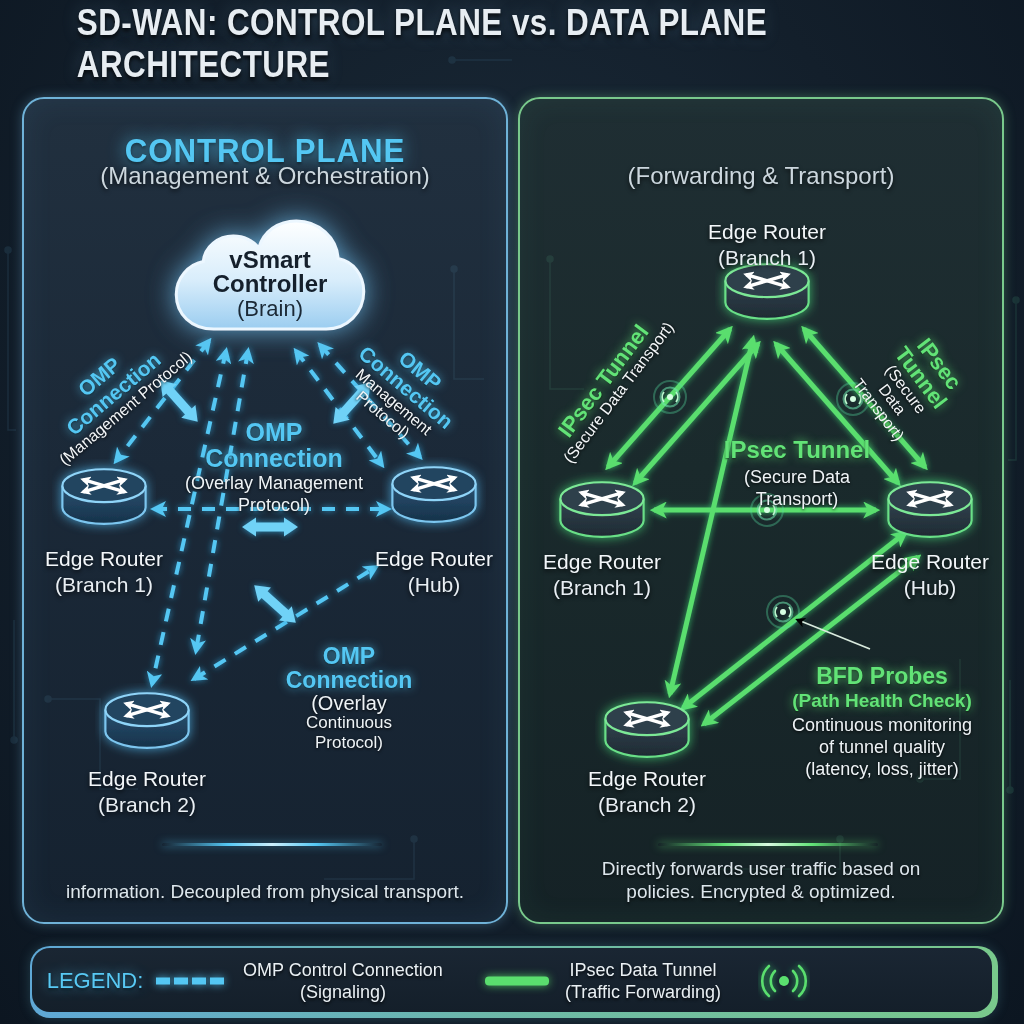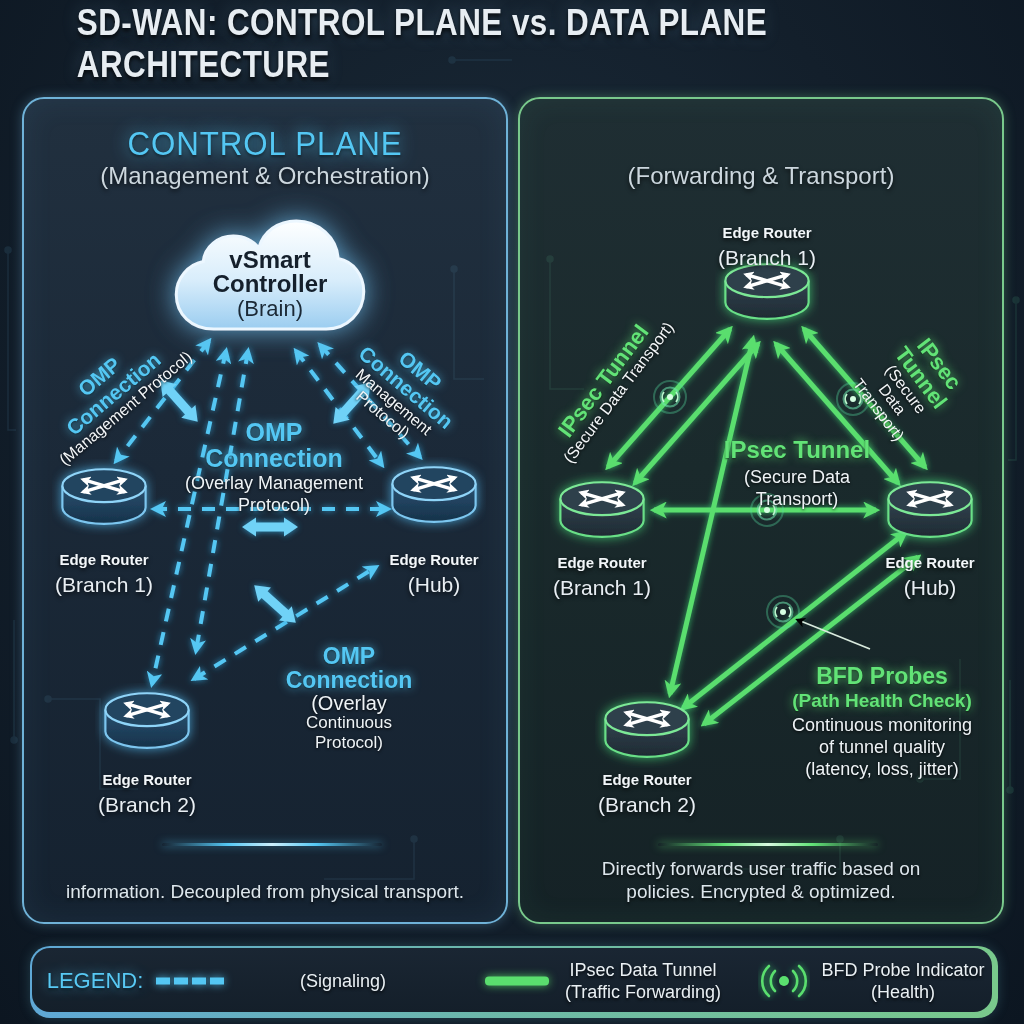--- a/index.html
+++ b/index.html
@@ -19,26 +19,26 @@
     text-shadow:0 3px 5px rgba(0,0,0,.8),0 0 18px rgba(140,190,230,.25);
   }
   .panel{position:absolute;top:97px;width:482px;height:823px;border-radius:22px;border:2px solid;}
   .cp{left:22px;border-color:#6fb2d8;
       background:linear-gradient(180deg,#21303f 0%,#1b2938 45%,#152230 100%);
       box-shadow:0 0 12px rgba(111,178,216,.35), inset 0 0 30px rgba(90,160,210,.10);}
   .dp{left:518px;border-color:#79c98c;
       background:linear-gradient(180deg,#1f2e33 0%,#1a2a2c 45%,#152226 100%);
       box-shadow:0 0 12px rgba(121,201,140,.35), inset 0 0 30px rgba(90,210,150,.08);}
   .panel svg.net{position:absolute;left:0;top:0;}
-  .phead{font-size:34px;font-weight:normal;letter-spacing:1px;}
+  .phead{font-size:34px;font-weight:bold;letter-spacing:1px;margin-top:7px;}
   .phead>span{display:inline-block;transform:scaleX(.92);}
   .cyanh{color:#54c7f3;text-shadow:0 0 18px rgba(84,199,243,.85),0 2px 3px rgba(0,0,0,.6);}
   .greenh{color:#62e377;text-shadow:0 0 18px rgba(98,227,119,.85),0 2px 3px rgba(0,0,0,.6);}
   .psub{font-size:24px;color:#ccd7de;text-shadow:0 2px 4px rgba(0,0,0,.7);}
-  .name{font-size:15px;font-weight:bold;color:#f3f7fa;text-shadow:0 2px 4px rgba(0,0,0,.75);}
+  .name{font-size:21px;font-weight:normal;color:#f3f7fa;text-shadow:0 2px 4px rgba(0,0,0,.75);}
   .sname{font-size:21px;color:#e8eef3;text-shadow:0 2px 4px rgba(0,0,0,.75);}
   .cloudtxt{color:#15202c;font-size:24px;font-weight:bold;}
   .cloudsub{color:#1b2936;font-size:22px;}
   .rotlbl{position:absolute;text-align:center;line-height:1.05;}
   .ct{color:#54c7f3;font-weight:bold;font-size:21px;text-shadow:0 0 10px rgba(84,199,243,.8),0 1px 2px rgba(0,0,0,.7);}
   .gt{color:#62e377;font-weight:bold;font-size:22px;text-shadow:0 0 10px rgba(98,227,119,.8),0 1px 2px rgba(0,0,0,.7);}
   .wsub{color:#f3f6f8;font-size:16px;font-weight:normal;text-shadow:0 1px 3px rgba(0,0,0,.85);}
   .bigct{font-size:25px;}
   .biggt{font-size:24px;}
   .wsub2{color:#eef3f6;font-size:18px;text-shadow:0 1px 3px rgba(0,0,0,.85);}
@@ -321,36 +321,33 @@
   <div class="t footer" style="left:241px;top:770px">Directly forwards user traffic based on</div>
   <div class="t footer" style="left:241px;top:793px">policies. Encrypted &amp; optimized.</div>
 </div>
 
 <div class="legend">
   <div class="legend-inner">
     <div class="t leglabel" style="left:63px;top:33px">LEGEND:</div>
 
     <div class="dashswatch" style="left:158px;top:33px"></div>
     <div class="t legtxt" style="left:311px;top:33px">
+      <div>OMP Control Connection</div>
       <div>(Signaling)</div>
     </div>
 
     <div class="solidswatch" style="left:485px;top:33px"></div>
     <div class="t legtxt" style="left:611px;top:33px">
       <div>IPsec Data Tunnel</div>
       <div>(Traffic Forwarding)</div>
     </div>
 
     <svg width="52" height="40" style="position:absolute;left:726px;top:13px" viewBox="0 0 52 40">
       <g stroke="#5ade6e" fill="none" stroke-width="2.6" stroke-linecap="round" filter="url(#fG)">
         <path d="M17,10 A14,14 0 0,0 17,30"></path>
         <path d="M11,5 A20,20 0 0,0 11,35"></path>
         <path d="M35,10 A14,14 0 0,1 35,30"></path>
         <path d="M41,5 A20,20 0 0,1 41,35"></path>
       </g>
       <circle cx="26" cy="20" r="5" fill="#5ade6e"></circle>
     </svg>
-    <div class="t legtxt" style="left:871px;top:33px">
-      <div>BFD Probe Indicator</div>
-      <div>(Health)</div>
-    </div>
   </div>
 </div>
 
 </body></html>

